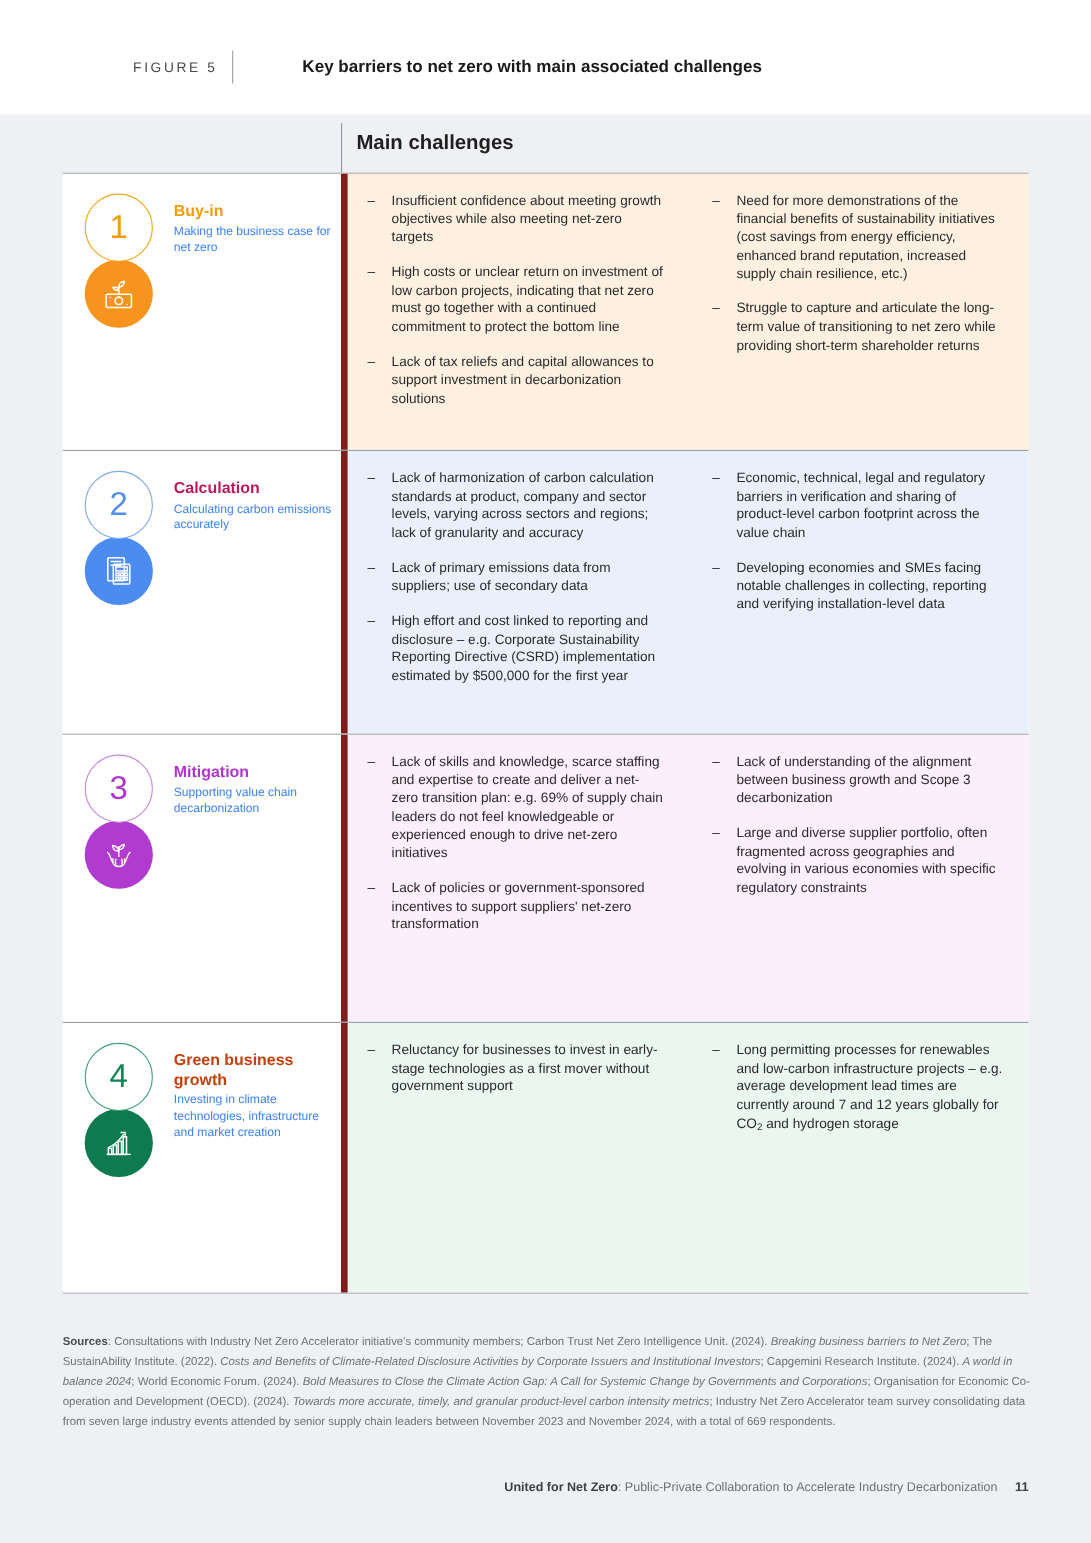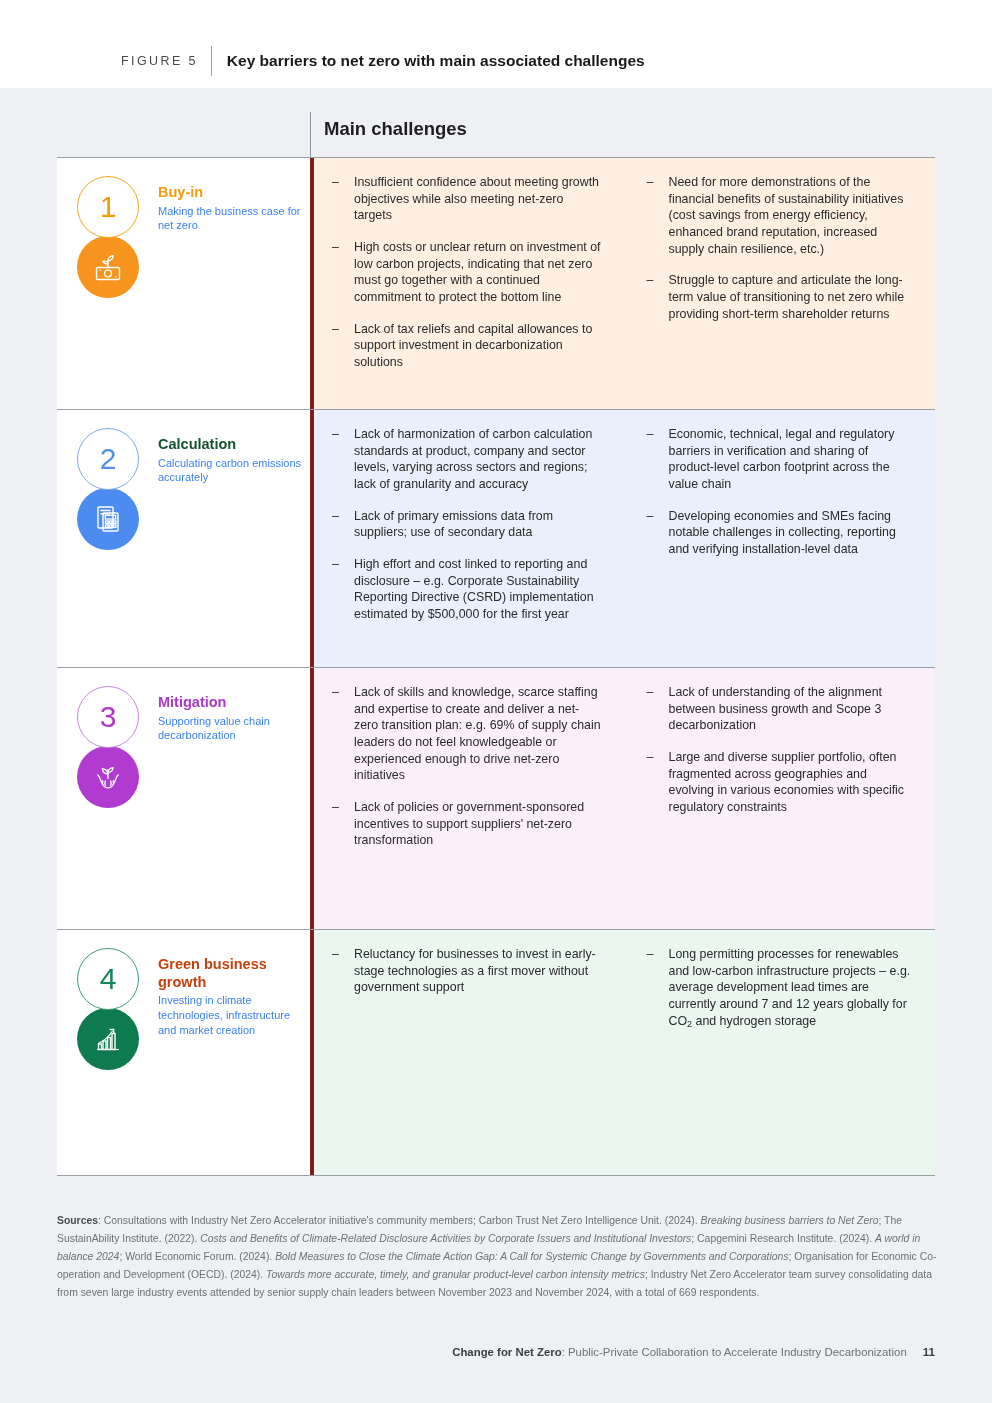--- a/index.html
+++ b/index.html
@@ -18,21 +18,21 @@
     height: 1403px;
     background: #eef0f3;
     overflow: hidden;
   }
 
   
   .header-band {
     position: absolute;
     top: 0; left: 0;
     width: 992px;
-    height: 88px;
+    height: 104px;
     background: #ffffff;
   }
   .header-inner {
     position: absolute;
     left: 121px;
     top: 48px;
     display: flex;
     align-items: center;
     height: 26px;
   }
@@ -47,20 +47,21 @@
     width: 1px;
     height: 30px;
     background: #9aa0a6;
     margin: 0 15px 0 13px;
   }
   .fig-title {
     font-size: 15.5px;
     font-weight: bold;
     color: #1a1a1a;
     white-space: nowrap;
+    margin-left: 48px;
   }
 
   
   .mc-heading {
     position: absolute;
     left: 324px;
     top: 118px;
     font-size: 18.5px;
     font-weight: bold;
     color: #1f1f1f;
@@ -91,21 +92,21 @@
 
   .col-label {
     width: 253px;
     flex: 0 0 253px;
     background: #ffffff;
     position: relative;
   }
   .col-body {
     flex: 1 1 auto;
     display: flex;
-    border-left: 4px solid #7f1d1d;
+    border-left: 6px solid #7f1d1d;
     padding: 16px 0 14px 0;
   }
   .chal-col {
     width: 50%;
     padding: 0 22px 0 18px;
   }
   .chal-col.right { padding-left: 22px; }
 
   
   .label-wrap {
@@ -284,21 +285,21 @@
       <rect x="17.5" y="22" width="2.6" height="2.4"></rect>
                   <rect x="21.4" y="22" width="2.6" height="2.4"></rect>
                   <rect x="25.3" y="22" width="2.6" height="2.4"></rect>
       <rect x="17.5" y="26" width="2.6" height="2.4"></rect>
                   <rect x="21.4" y="26" width="2.6" height="2.4"></rect>
                   <rect x="25.3" y="26" width="2.6" height="2.4"></rect>
     </svg>
               </div>
         </div>
         <div class="label-text">
-          <div class="label-title" style="color:#14532d">Calculation</div>
+          <div class="label-title" style="color:#be185d">Calculation</div>
           <div class="label-sub">Calculating carbon emissions accurately</div>
         </div>
       </div>
     </div>
     <div class="col-body" style="background:#EAF0FB">
       <div class="chal-col">
         <ul class="bullets">
               <li>Lack of harmonization of carbon calculation standards at product, company and sector levels, varying across sectors and regions; lack of granularity and accuracy</li>
               <li>Lack of primary emissions data from suppliers; use of secondary data</li>
               <li>High effort and cost linked to reporting and disclosure – e.g. Corporate Sustainability Reporting Directive (CSRD) implementation estimated by $500,000 for the first year</li>
@@ -384,16 +385,16 @@
               <li>Long permitting processes for renewables and low-carbon infrastructure projects – e.g. average development lead times are currently around 7 and 12 years globally for CO<sub>2</sub> and hydrogen storage</li>
             </ul>
       </div>
     </div>
       </div>
     </div>
 
   <div class="sources"><b>Sources</b>: Consultations with Industry Net Zero Accelerator initiative's community members; Carbon Trust Net Zero Intelligence Unit. (2024). <i>Breaking business barriers to Net Zero</i>; The SustainAbility Institute. (2022). <i>Costs and Benefits of Climate-Related Disclosure Activities by Corporate Issuers and Institutional Investors</i>; Capgemini Research Institute. (2024). <i>A world in balance 2024</i>; World Economic Forum. (2024). <i>Bold Measures to Close the Climate Action Gap: A Call for Systemic Change by Governments and Corporations</i>; Organisation for Economic Co-operation and Development (OECD). (2024). <i>Towards more accurate, timely, and granular product-level carbon intensity metrics</i>; Industry Net Zero Accelerator team survey consolidating data from seven large industry events attended by senior supply chain leaders between November 2023 and November 2024, with a total of 669 respondents.</div>
 
   <div class="footer">
-    <span><b>Change for Net Zero</b>: Public-Private Collaboration to Accelerate Industry Decarbonization</span><span class="pageno">11</span>
+    <span><b>United for Net Zero</b>: Public-Private Collaboration to Accelerate Industry Decarbonization</span><span class="pageno">11</span>
   </div>
 
 </div>
 
 </body></html>

